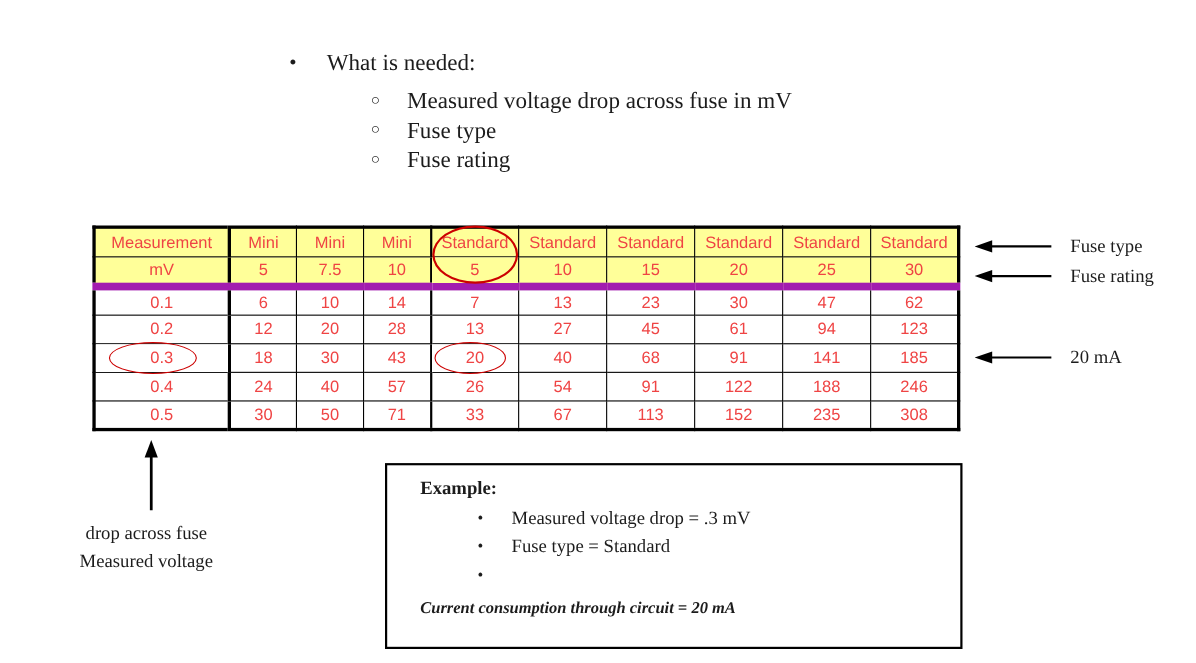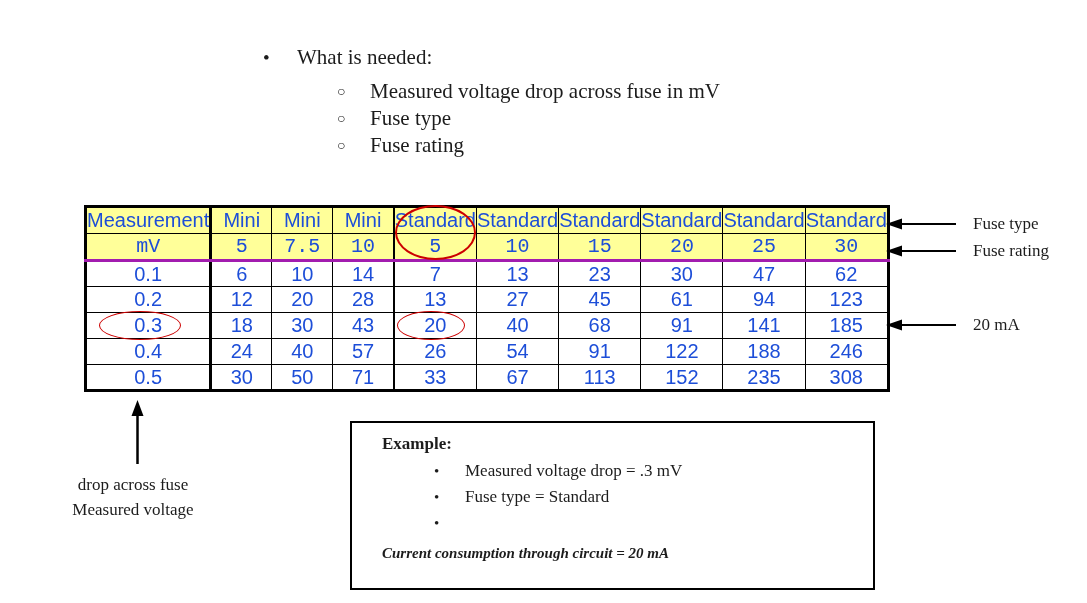--- a/index.html
+++ b/index.html
@@ -14,32 +14,32 @@
   .intro-title-row { display:flex; line-height:23px; }
   .intro-title-row .bullet { width:34px; font-size:19px; }
   .intro-items { margin-left:74px; margin-top:9px; }
   .intro-item { display:flex; line-height:27px; }
   .intro-item .obullet { width:33px; font-size:14px; line-height:27px; }
 
   
   .fuse-table {
     position:absolute; left:84px; top:205px;
     border-collapse:collapse; border:3px solid #000;
-    font-family:"Liberation Sans", sans-serif; font-size:20px; color:#1d4ed8;
+    font-family:"Liberation Sans", sans-serif; font-size:15px; color:#ef4444;
     table-layout:fixed;
   }
   .c-meas { width:123px; } .c-mini { width:61px; } .c-std { width:80px; }
   .fuse-table td {
     border:1px solid #000; text-align:center; padding:0;
     height:26px; background:#fff; overflow:visible;
   }
   .fuse-table thead td { background:var(--header-bg,#FFFF99); height:27px; }
   .fuse-table td:first-child { border-right:3px solid #000; }
   .fuse-table td:nth-child(4) { border-right:2.5px solid #000; }
-  .fuse-table thead tr:last-child td { border-bottom:3px solid #a21caf;font-family:Liberation Mono, monospace; }
+  .fuse-table thead tr:last-child td { border-bottom:7px solid #a21caf; }
 
   .circle-header, .circle-cell { position:relative; }
   .circle-header::after {
     content:""; position:absolute; left:0; right:0; top:-29px; bottom:-1px;
     border:2px solid var(--circle-color,#CC0000); border-radius:50%; pointer-events:none;
   }
   .circle-cell::after {
     content:""; position:absolute; top:-2px; bottom:-2px;
     border:1.8px solid var(--circle-color,#CC0000); border-radius:50%; pointer-events:none;
   }

